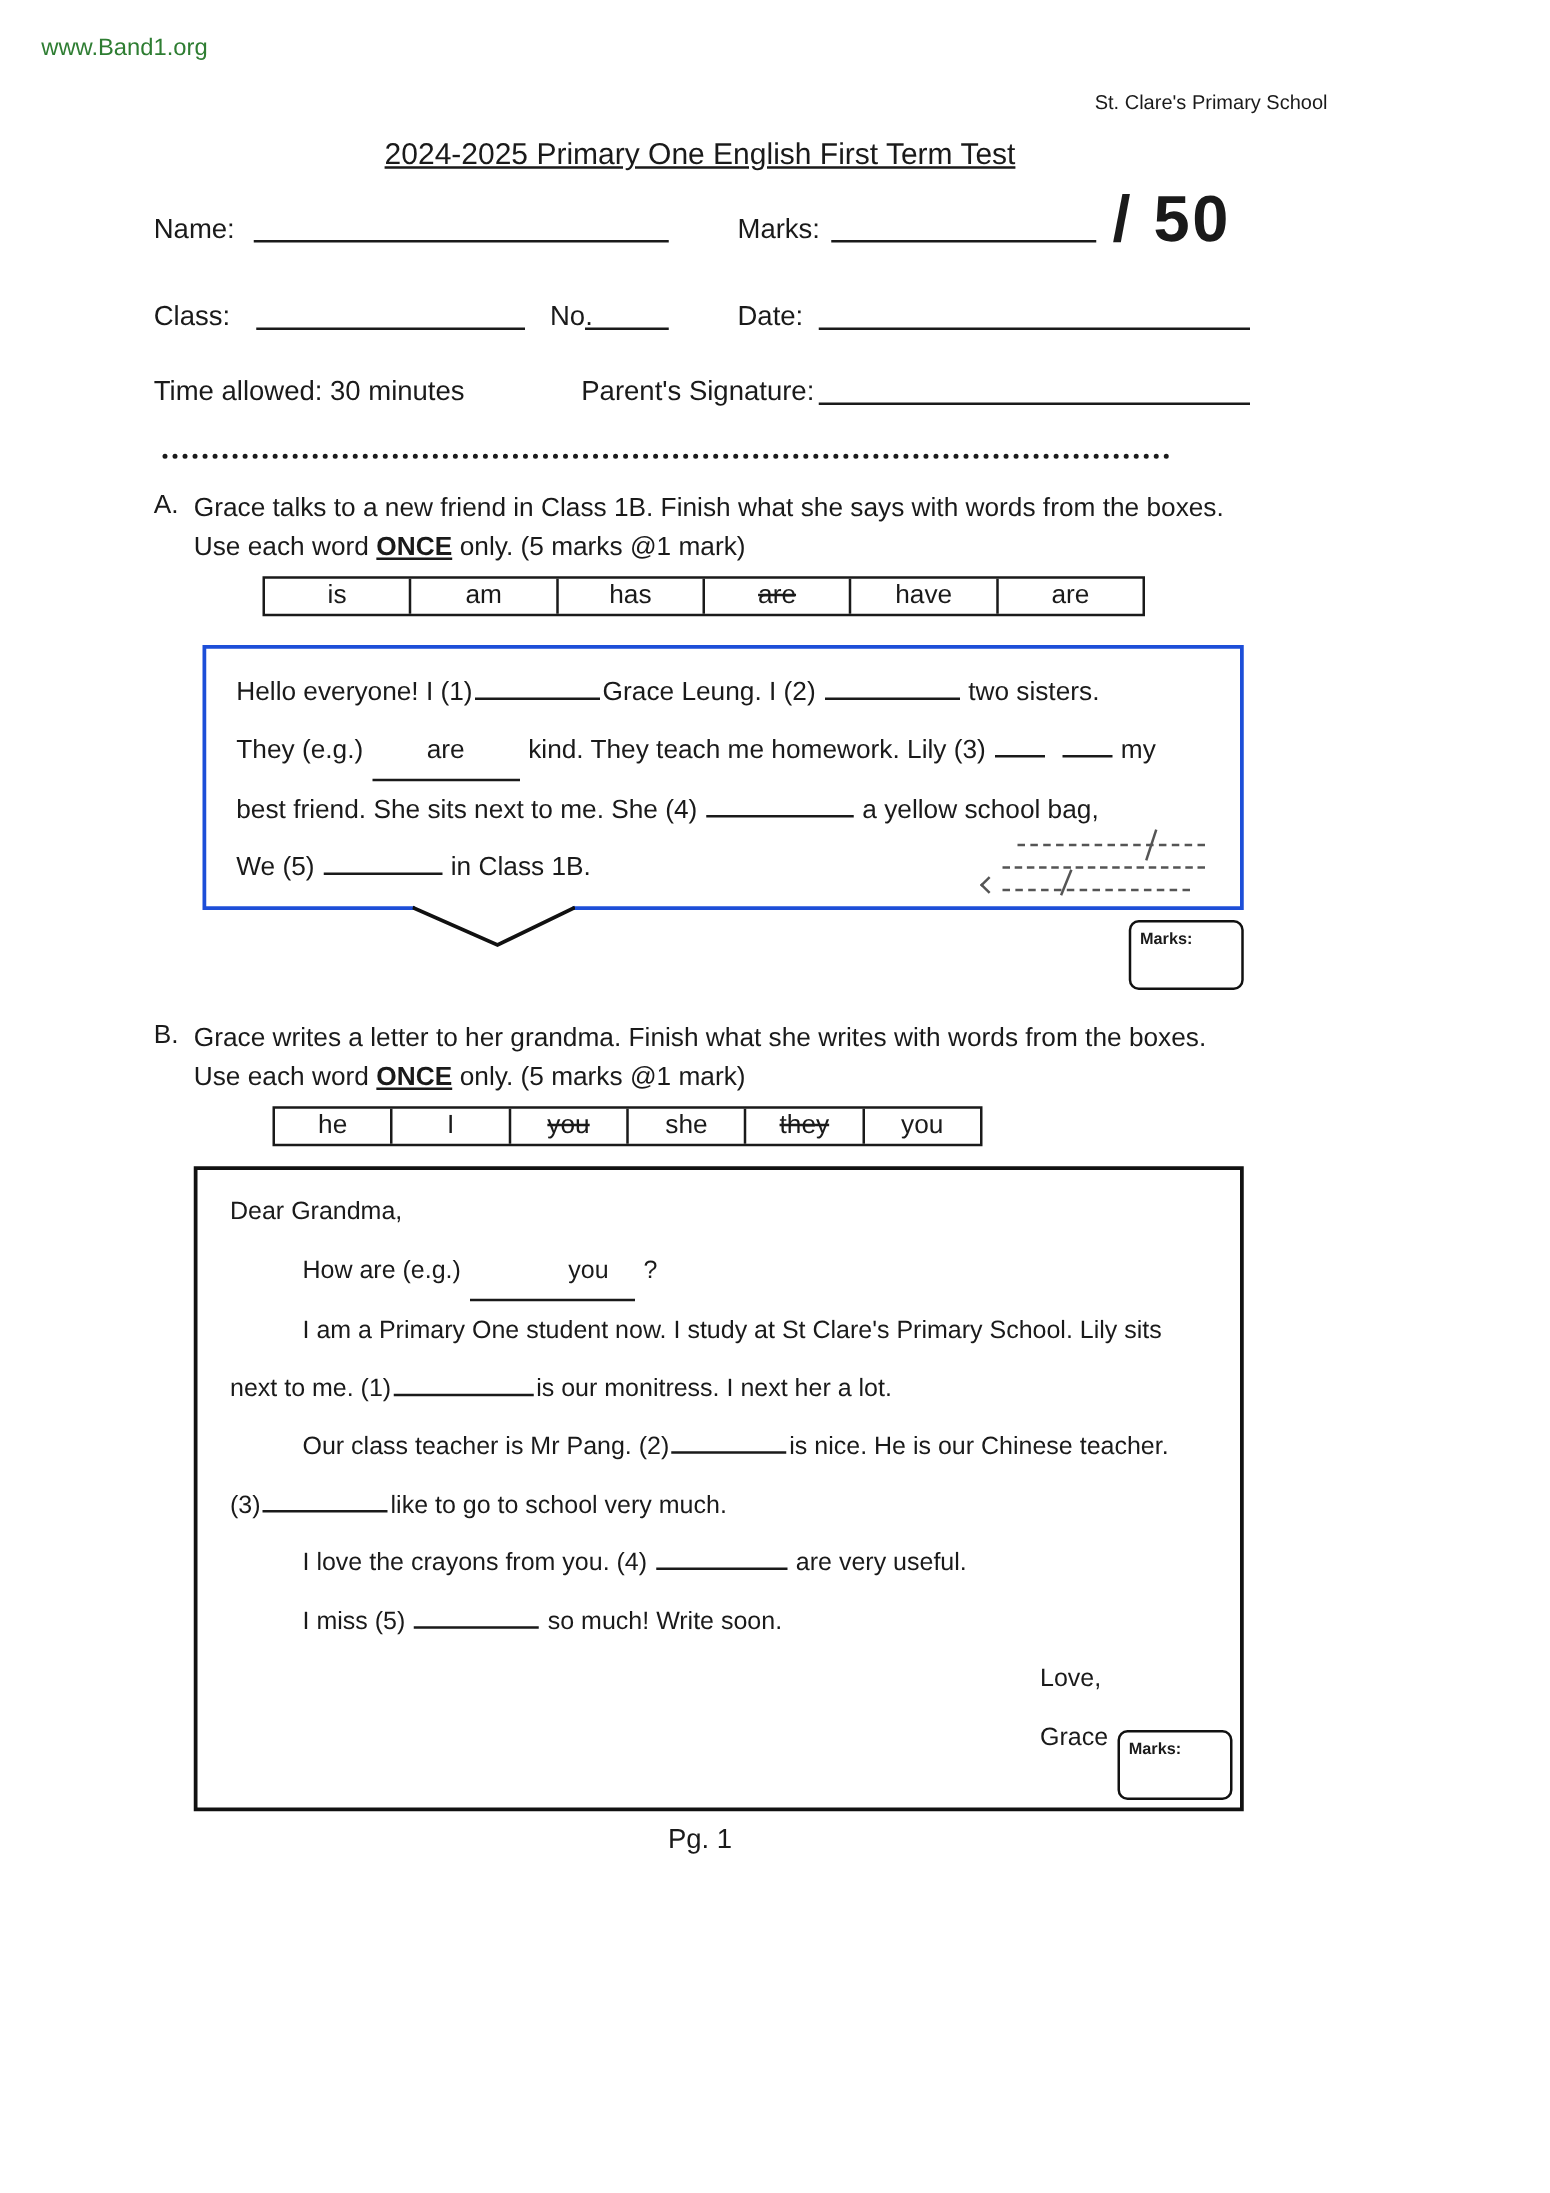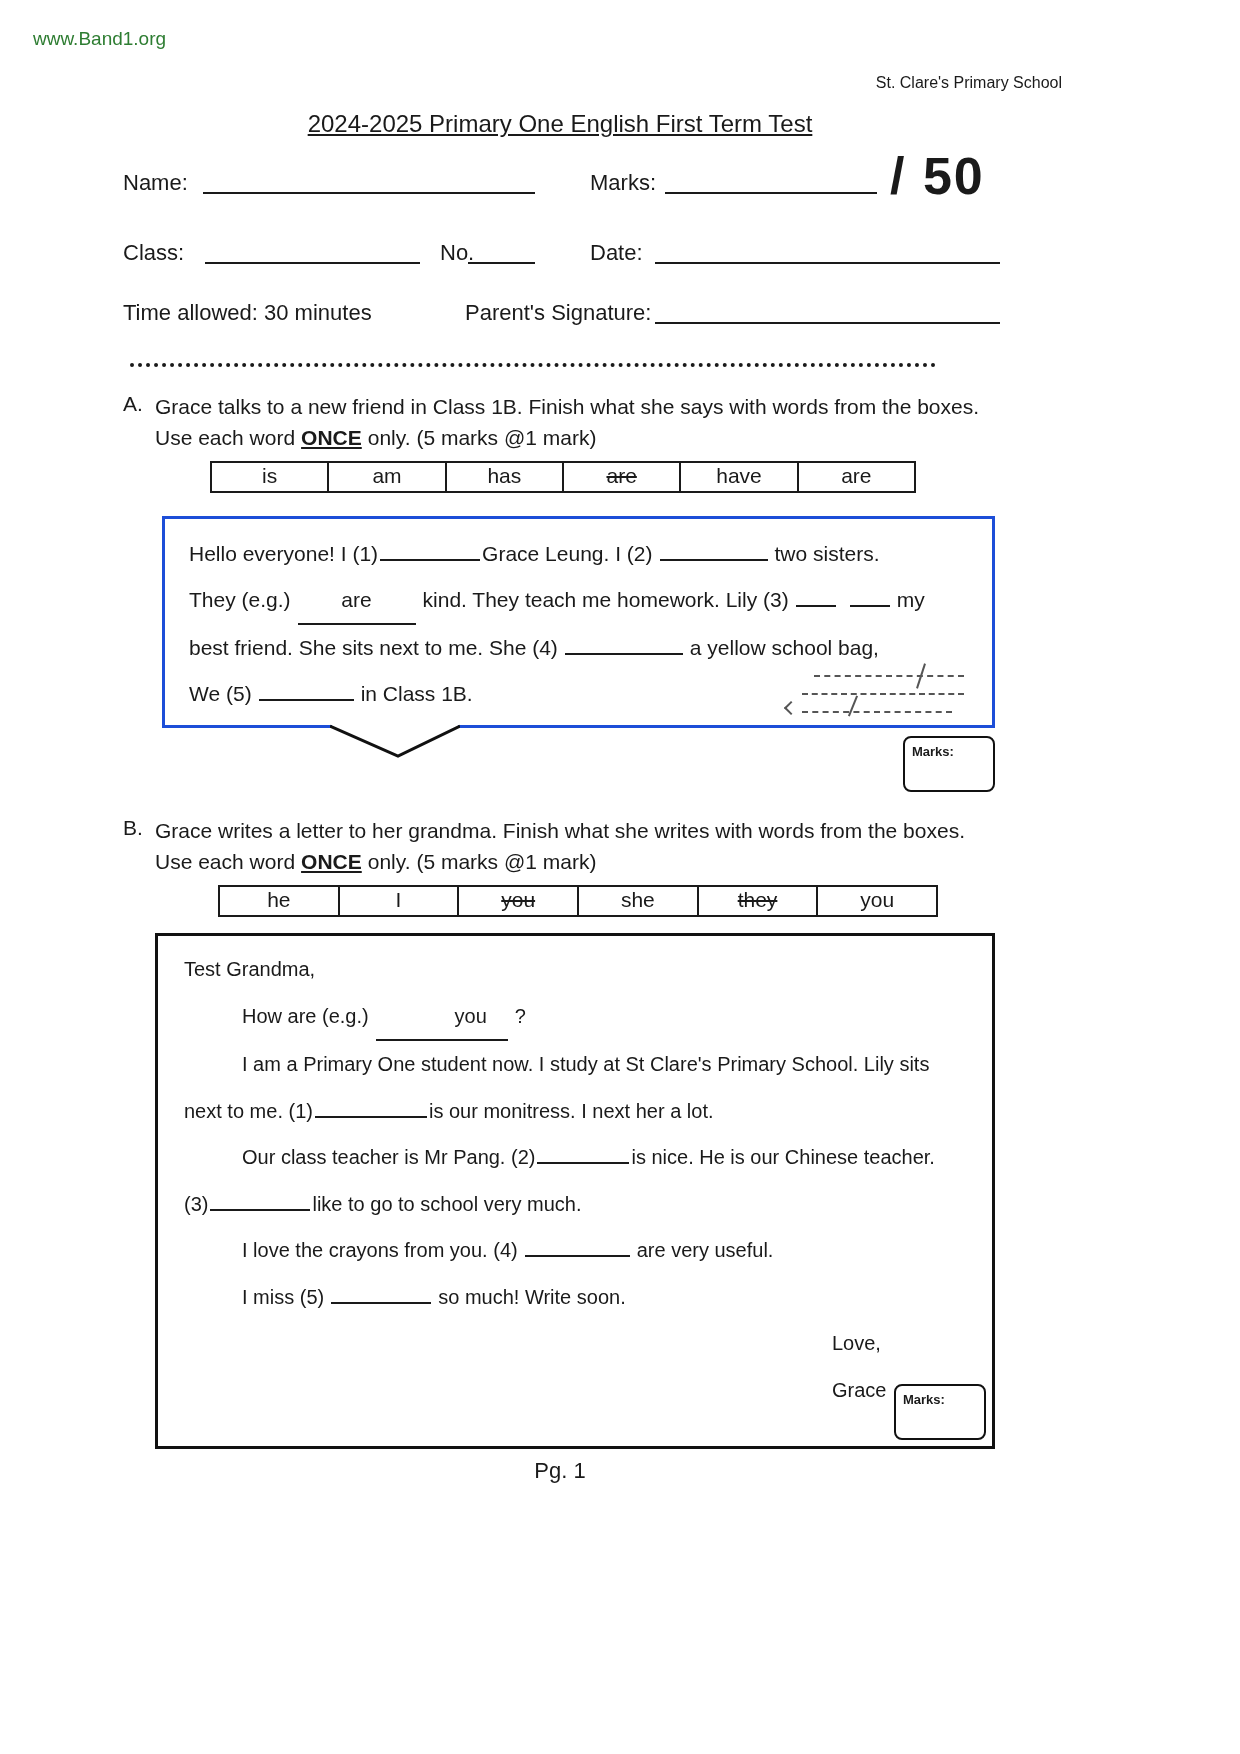--- a/index.html
+++ b/index.html
@@ -119,31 +119,31 @@
   <div class="abs marks-box" style="left:903px; top:736px;">
     <span class="marks-label">Marks:</span>
   </div>
 
   <span class="abs sec-label" style="left:123px; top:816px;">B.</span>
   <div class="abs instr" style="left:155px; top:816px;">Grace writes a letter to her grandma. Finish what she writes with words from the boxes.</div>
   <div class="abs instr" style="left:155px; top:847px;">
     <span>Use each word</span><span class="once">ONCE</span><span>only. (5 marks @1 mark)</span>
   </div>
 
-  <div class="abs word-box" style="left:218px; top:885px; width:720px;">
+  <div class="abs word-box" style="left:218px; top:885px; width:568px;">
     <div class="wb-cell">he</div>
     <div class="wb-cell">I</div>
     <div class="wb-cell struck">you</div>
     <div class="wb-cell">she</div>
     <div class="wb-cell struck">they</div>
     <div class="wb-cell">you</div>
   </div>
 
   <div class="abs letter">
-    <p class="ll">Test Grandma,</p>
+    <p class="ll">Dear Grandma,</p>
     <p class="ll ind">
       <span>How are (e.g.)</span><span class="blank filled" style="width:132px;">you</span><span>?</span>
     </p>
     <p class="ll ind">I am a Primary One student now. I study at St Clare's Primary School. Lily sits</p>
     <p class="ll">
       <span>next to me. (1)</span><span class="blank tight" style="width:112px;"></span><span>is our monitress. I next her a lot.</span>
     </p>
     <p class="ll ind">
       <span>Our class teacher is Mr Pang. (2)</span><span class="blank tight" style="width:92px;"></span><span>is nice. He is our Chinese teacher.</span>
     </p>

